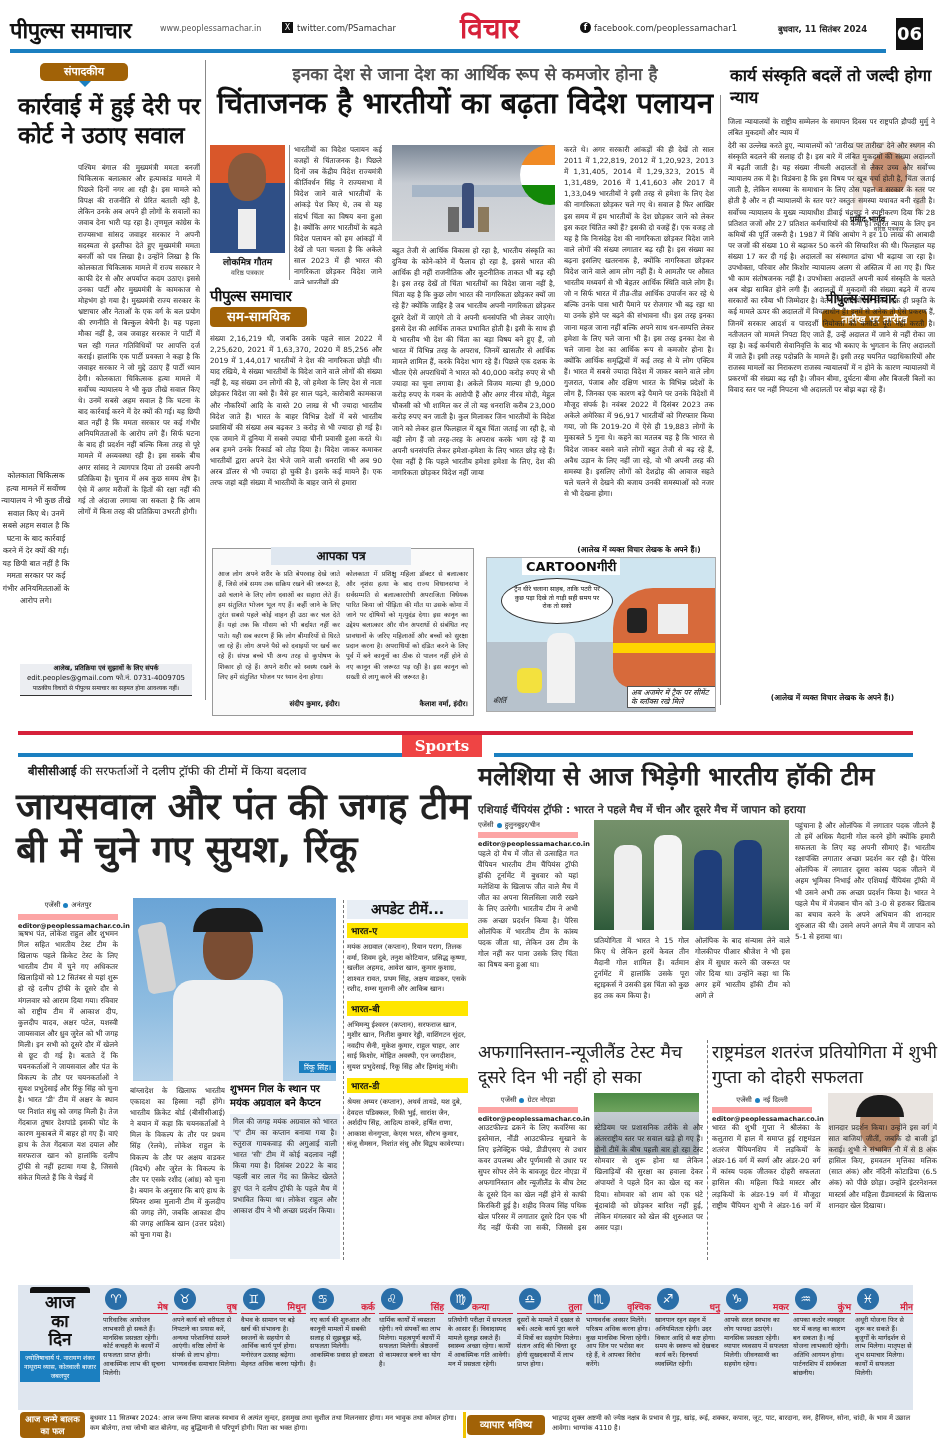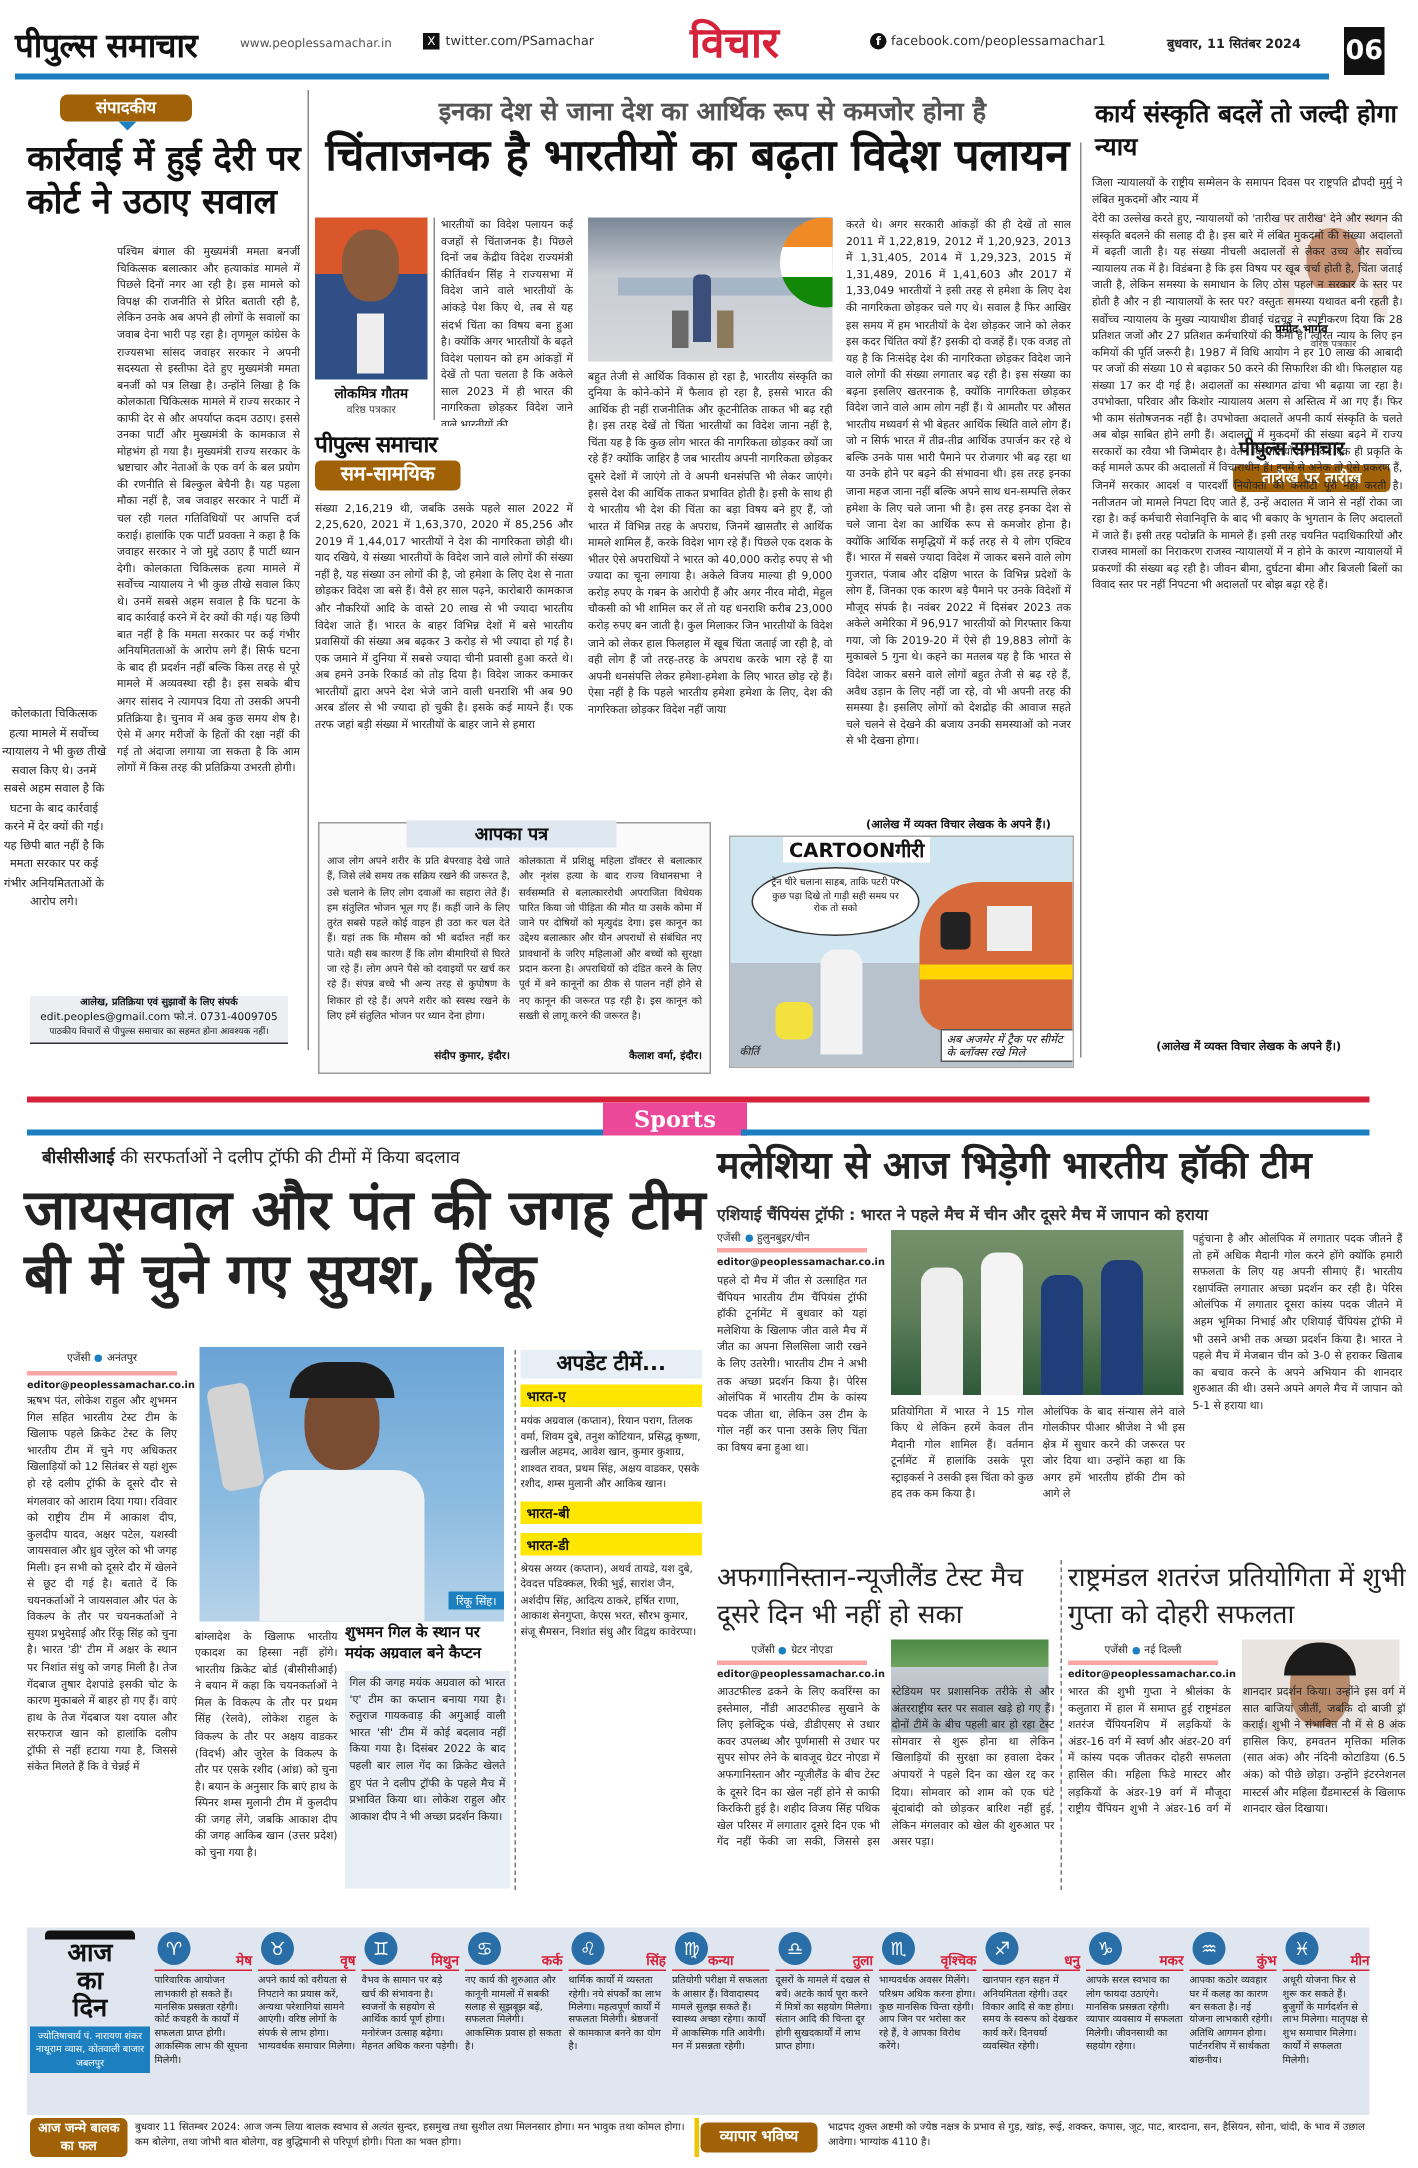--- a/index.html
+++ b/index.html
@@ -4,21 +4,21 @@
 <style>
 *{box-sizing:border-box;margin:0;padding:0}
 body{width:945px;height:1445px;background:#fff;font-family:"DejaVu Sans","Liberation Sans",sans-serif;color:#111;position:relative;overflow:hidden}
 .abs{position:absolute}
 .txt{font-family:"DejaVu Sans",sans-serif;font-size:7.2px;line-height:11.1px;color:#222;text-align:justify;overflow:hidden}
 .hd{font-family:"DejaVu Sans",sans-serif;font-weight:bold;color:#111;line-height:1.1}
 .blueline{background:#1b7fc0}
 .redline{background:#d6213a}
 .byline{font-size:7px;text-align:center;color:#222}
 .byline .dot{display:inline-block;width:5px;height:5px;border-radius:50%;background:#1b7fc0;margin:0 3px;vertical-align:middle}
-.email{font-size:6.5px;font-weight:bold;text-align:center;border-top:3px solid #fca5a5;padding-top:2px;color:#222}
+.email{font-size:6.5px;font-weight:bold;text-align:center;border-top:6px solid #fca5a5;padding-top:2px;color:#222}
 .photo{overflow:hidden}
 .logo{font-weight:bold;font-size:19px;letter-spacing:-0.5px;color:#111}
 .pillbox{background:#a16207;color:#fff;font-weight:bold;text-align:center;border-radius:4px}
 .vline{border-left:1px solid #888}
 .dotv{border-left:1px dashed #777}
 .ybar{background:#ffe600;font-weight:bold;font-size:9px;padding:1px 4px;color:#111}
 .rashi{position:absolute;top:1345px;height:65px}
 .rashi .rname{font-weight:bold;font-size:9px;color:#d6213a;text-align:right;border-bottom:1px solid #d6213a}
 .rashi .rtext{font-size:6.5px;line-height:8.8px;color:#222;margin-top:2px}
 .ricon{position:absolute;top:-2px;left:2px;width:22px;height:22px;border-radius:50%;background:#2a6ea8;color:#fff;font-size:12px;text-align:center;line-height:22px}
@@ -108,21 +108,21 @@
     <div style="position:absolute;left:14px;top:20px;width:20px;height:25px;background:#222;border-radius:4px;"></div>
     <div style="position:absolute;left:45px;top:16px;width:30px;height:30px;background:#eee;"></div>
   </div>
   <div class="abs" style="left:60px;top:75px;width:28px;height:70px;background:#f2f2f2;border-radius:10px 10px 0 0;"></div>
   <div class="abs" style="left:30px;top:110px;width:25px;height:25px;background:#f3e13e;border-radius:6px;"></div>
   <div class="abs" style="left:140px;top:128px;width:92px;font-size:7.5px;line-height:9px;font-style:italic;background:#fff;border:1px solid #555;padding:1px 3px;">अब अजमेर में ट्रैक पर सीमेंट के ब्लॉक्स रखे मिले</div>
   <div class="abs" style="left:6px;top:138px;font-size:7px;font-style:italic;">कीर्ति</div>
 </div>
 
 <div class="abs redline" style="left:18px;top:731px;width:895px;height:4px;"></div>
-<div class="abs" style="left:402px;top:735px;width:96px;height:22px;background:#ec4899;color:#fff;font-family:'DejaVu Serif',serif;font-weight:bold;font-size:15px;text-align:center;line-height:22px;">Sports</div>
+<div class="abs" style="left:402px;top:735px;width:80px;height:22px;background:#ef4444;color:#fff;font-family:'DejaVu Serif',serif;font-weight:bold;font-size:15px;text-align:center;line-height:22px;">Sports</div>
 <div class="abs blueline" style="left:18px;top:753px;width:384px;height:4px;"></div>
 <div class="abs blueline" style="left:494px;top:753px;width:419px;height:4px;"></div>
 
 <div class="abs" style="left:28px;top:763px;width:430px;font-size:11.5px;color:#222;"><b>बीसीसीआई</b> <span>की सरफर्ताओं ने दलीप ट्रॉफी की टीमों में किया बदलाव</span></div>
 <div class="abs hd" style="left:16px;top:785px;width:455px;font-size:37px;line-height:43px;color:#222;">जायसवाल और पंत की जगह टीम बी में चुने गए सुयश, रिंकू</div>
 
 <div class="abs byline" style="left:18px;top:900px;width:100px;"><span>एजेंसी</span><span class="dot"></span><span>अनंतपुर</span></div>
 <div class="abs email" style="left:18px;top:914px;width:100px;">editor@peoplessamachar.co.in</div>
 <div class="abs txt" style="left:18px;top:928px;width:100px;height:330px;">ऋषभ पंत, लोकेश राहुल और शुभमन गिल सहित भारतीय टेस्ट टीम के खिलाफ पहले क्रिकेट टेस्ट के लिए भारतीय टीम में चुने गए अधिकतर खिलाड़ियों को 12 सितंबर से यहां शुरू हो रहे दलीप ट्रॉफी के दूसरे दौर से मंगलवार को आराम दिया गया। रविवार को राष्ट्रीय टीम में आकाश दीप, कुलदीप यादव, अक्षर पटेल, यशस्वी जायसवाल और ध्रुव जुरेल को भी जगह मिली। इन सभी को दूसरे दौर में खेलने से छूट दी गई है। बताते दें कि चयनकर्ताओं ने जायसवाल और पंत के विकल्प के तौर पर चयनकर्ताओं ने सुयश प्रभुदेसाई और रिंकू सिंह को चुना है। भारत 'डी' टीम में अक्षर के स्थान पर निशांत संधु को जगह मिली है। तेज गेंदबाज तुषार देशपांडे इसकी चोट के कारण मुकाबले में बाहर हो गए हैं। वाएं हाथ के तेज गेंदबाज यश दयाल और सरफराज खान को हालांकि दलीप ट्रॉफी से नहीं हटाया गया है, जिससे संकेत मिलते हैं कि वे चेन्नई में</div>
 
@@ -136,20 +136,21 @@
 <div class="abs txt" style="left:130px;top:1085px;width:95px;height:175px;">बांग्लादेश के खिलाफ भारतीय एकादश का हिस्सा नहीं होंगे। भारतीय क्रिकेट बोर्ड (बीसीसीआई) ने बयान में कहा कि चयनकर्ताओं ने मिल के विकल्प के तौर पर प्रथम सिंह (रेलवे), लोकेश राहुल के विकल्प के तौर पर अक्षय वाडकर (विदर्भ) और जुरेल के विकल्प के तौर पर एसके रशीद (आंध्र) को चुना है। बयान के अनुसार कि बाएं हाथ के स्पिनर शम्स मुलानी टीम में कुलदीप की जगह लेंगे, जबकि आकाश दीप की जगह आकिब खान (उत्तर प्रदेश) को चुना गया है।</div>
 <div class="abs hd" style="left:230px;top:1082px;width:112px;font-size:10px;line-height:14px;">शुभमन गिल के स्थान पर मयंक अग्रवाल बने कैप्टन</div>
 <div class="abs txt" style="left:230px;top:1114px;width:110px;height:145px;background:#e8eef5;padding:2px 3px;">गिल की जगह मयंक अग्रवाल को भारत 'ए' टीम का कप्तान बनाया गया है। रुतुराज गायकवाड़ की अगुआई वाली भारत 'सी' टीम में कोई बदलाव नहीं किया गया है। दिसंबर 2022 के बाद पहली बार लाल गेंद का क्रिकेट खेलते हुए पंत ने दलीप ट्रॉफी के पहले मैच में प्रभावित किया था। लोकेश राहुल और आकाश दीप ने भी अच्छा प्रदर्शन किया।</div>
 
 <div class="abs dotv" style="left:343px;top:900px;height:360px;"></div>
 <div class="abs" style="left:347px;top:900px;width:121px;height:360px;">
   <div class="hd" style="background:#e8eef5;font-size:14px;text-align:center;padding:2px 4px;">अपडेट टीमें...</div>
   <div class="ybar" style="margin-top:4px;">भारत-ए</div>
   <div class="txt" style="margin-top:4px;font-size:7px;line-height:10.5px;text-align:left;">मयंक अग्रवाल (कप्तान), रियान पराग, तिलक वर्मा, शिवम दुबे, तनुश कोटियान, प्रसिद्ध कृष्णा, खलील अहमद, आवेश खान, कुमार कुशाग्र, शाश्वत रावत, प्रथम सिंह, अक्षय वाडकर, एसके रशीद, शम्स मुलानी और आकिब खान।</div>
   <div class="ybar" style="margin-top:6px;">भारत-बी</div>
+  <div class="txt" style="margin-top:4px;font-size:7px;line-height:10.5px;text-align:left;">अभिमन्यु ईश्वरन (कप्तान), सरफराज खान, मुशीर खान, नितीश कुमार रेड्डी, वाशिंगटन सुंदर, नवदीप सैनी, मुकेश कुमार, राहुल चाहर, आर साई किशोर, मोहित अवस्थी, एन जगदीशन, सुयश प्रभुदेसाई, रिंकू सिंह और हिमांशु मंत्री।</div>
   <div class="ybar" style="margin-top:6px;">भारत-डी</div>
   <div class="txt" style="margin-top:4px;font-size:7px;line-height:10.5px;text-align:left;">श्रेयस अय्यर (कप्तान), अथर्व तायडे, यश दुबे, देवदत्त पडिक्कल, रिकी भुई, सारांश जैन, अर्शदीप सिंह, आदित्य ठाकरे, हर्षित राणा, आकाश सेनगुप्ता, केएस भरत, सौरभ कुमार, संजू सैमसन, निशांत संधु और विद्वथ कावेरप्पा।</div>
 </div>
 
 <div class="abs hd" style="left:478px;top:763px;width:462px;font-size:25px;color:#222;">मलेशिया से आज भिड़ेगी भारतीय हॉकी टीम</div>
 <div class="abs" style="left:478px;top:802px;width:462px;font-size:10.5px;font-weight:bold;color:#333;">एशियाई चैंपियंस ट्रॉफी : भारत ने पहले मैच में चीन और दूसरे मैच में जापान को हराया</div>
 <div class="abs byline" style="left:478px;top:820px;width:100px;text-align:left;"><span>एजेंसी</span><span class="dot"></span><span>हुलुनबुइर/चीन</span></div>
 <div class="abs email" style="left:478px;top:832px;width:100px;text-align:left;">editor@peoplessamachar.co.in</div>
 <div class="abs txt" style="left:478px;top:848px;width:100px;height:190px;">पहले दो मैच में जीत से उत्साहित गत चैंपियन भारतीय टीम चैंपियंस ट्रॉफी हॉकी टूर्नामेंट में बुधवार को यहां मलेशिया के खिलाफ जीत वाले मैच में जीत का अपना सिलसिला जारी रखने के लिए उतरेगी। भारतीय टीम ने अभी तक अच्छा प्रदर्शन किया है। पेरिस ओलंपिक में भारतीय टीम के कांस्य पदक जीता था, लेकिन उस टीम के गोल नहीं कर पाना उसके लिए चिंता का विषय बना हुआ था।</div>
 <div class="abs photo" style="left:594px;top:820px;width:195px;height:110px;background:linear-gradient(180deg,#75916b 0%,#5f7f5a 50%,#2e5a3a 100%);">

